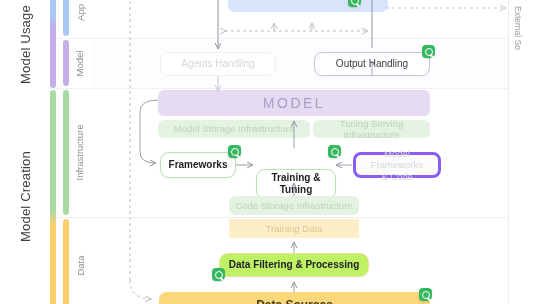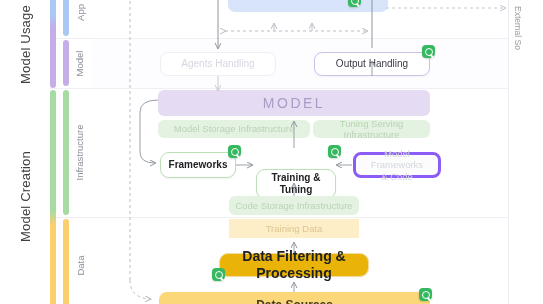--- a/index.html
+++ b/index.html
@@ -140,24 +140,24 @@
     color: #d2d6dd;
     font-size: 9.5px;
   }
   .n-trainingdata {
     background: #fdeec8;
     color: #dcc691;
     font-size: 9.5px;
     border-radius: 0;
   }
   .n-filter {
-    background: #eab308;
+    background: #bef264;
     border: 1px solid #f3dca0;
     color: #202124;
-    font-size: 14px;
+    font-size: 10px;
     font-weight: 600;
     border-radius: 9px;
     box-shadow: 0 1px 2px rgba(180,140,40,.08);
   }
   .n-sources {
     background: #fcd779;
     color: #3f3a21;
     font-size: 12px;
     font-weight: 700;
     border-radius: 8px 8px 0 0;

